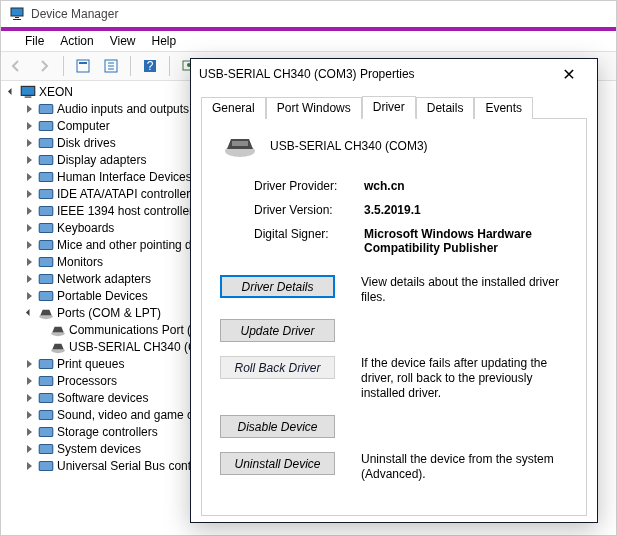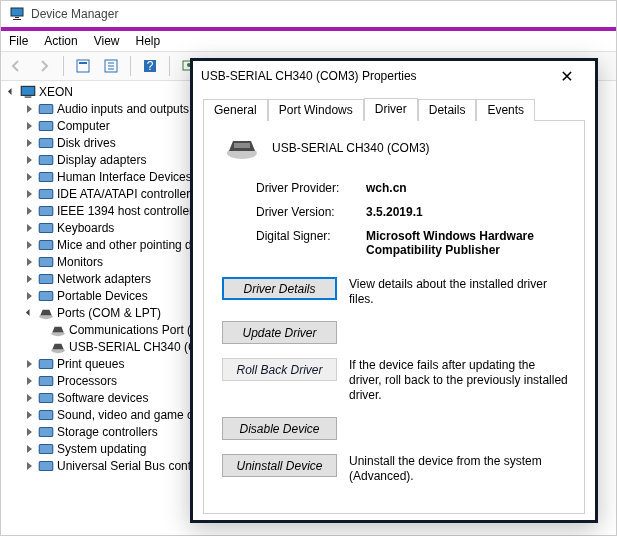--- a/index.html
+++ b/index.html
@@ -4,21 +4,21 @@
 <style>
 * { box-sizing: border-box; margin: 0; padding: 0; font-family: "Segoe UI", Tahoma, sans-serif; font-size: 12px; }
 body { background: #fff; width: 617px; height: 536px; overflow: hidden; position: relative; }
 
 
 .devmgr { width: 617px; height: 536px; border: 1px solid #ccc; display: flex; flex-direction: column; }
 .titlebar { height: 30px; display: flex; align-items: center; padding: 0 8px; border-bottom: 4px solid #a21caf; }
 .titlebar .ticon { width: 16px; height: 16px; margin-right: 6px; }
 .titlebar .ttext { color: #444; }
 
-.menubar { height: 20px; display: flex; align-items: center; gap: 16px; padding: 0 8px; }
+.menubar { height: 20px; display: flex; align-items: center; gap: 16px; padding: 0 24px; }
 .menubar span { cursor: default; }
 
 .toolbar { height: 30px; border-top: 1px solid #e1e1e1; border-bottom: 1px solid #e1e1e1; display: flex; align-items: center; padding: 0 4px; gap: 6px; background: #fafafa; }
 .toolbar .tbtn { width: 22px; height: 22px; display: flex; align-items: center; justify-content: center; border: 1px solid transparent; }
 .toolbar .sep { width: 1px; height: 20px; background: #ccc; margin: 0 2px; }
 .toolbar svg { width: 16px; height: 16px; }
 .toolbar .disabled { opacity: .4; pointer-events: none; }
 
 .body { flex: 1; display: flex; overflow: hidden; }
 .tree { width: 100%; overflow: auto; padding: 2px 0; }
@@ -26,21 +26,21 @@
 .node .expander { width: 12px; height: 12px; margin-right: 2px; display: flex; align-items: center; justify-content: center; color: #6b6b6b; font-size: 10px; line-height: 1; }
 .node .expander.open::before { content: ""; display: block; width: 0; height: 0; border-left: 5px solid #404040; border-top: 5px solid transparent; transform: rotate(45deg); }
 .node .expander.closed::before { content: ""; display: block; width: 0; height: 0; border-left: 5px solid #6b6b6b; border-top: 4px solid transparent; border-bottom: 4px solid transparent; }
 .node .icon { width: 18px; height: 16px; margin-right: 2px; display: flex; align-items: center; justify-content: center; }
 .node .label { }
 .d0 { padding-left: 4px; }
 .d1 { padding-left: 22px; }
 .d2 { padding-left: 48px; }
 
 
-.dialog { position: absolute; left: 190px; top: 58px; width: 408px; height: 465px; background: #fff; border: 3px solid #0f172a; box-shadow: 0 6px 24px rgba(0,0,0,.25); display: flex; flex-direction: column; }
+.dialog { position: absolute; left: 190px; top: 58px; width: 408px; height: 465px; background: #fff; border: 1px solid #0f172a; box-shadow: 0 6px 24px rgba(0,0,0,.25); display: flex; flex-direction: column; }
 .dlg-title { height: 30px; display: flex; align-items: center; padding: 0 8px; }
 .dlg-title .ttext { flex: 1; }
 .dlg-title .close { width: 40px; height: 28px; display: flex; align-items: center; justify-content: center; font-size: 16px; cursor: default; }
 
 .tabstrip { display: flex; align-items: flex-end; padding: 6px 10px 0 10px; }
 .tab { padding: 3px 10px 4px; border: 1px solid #d0d0d0; border-bottom: none; background: #fff; margin-right: 0; position: relative; top: 1px; cursor: default; }
 .tab.active { background: #fff; border-bottom: 1px solid #fff; z-index: 2; }
 .tabline { height: 1px; background: #d0d0d0; margin: 0 10px; }
 
 .tabbody { flex: 1; margin: 0 10px 6px 10px; border: 1px solid #d0d0d0; border-top: none; padding: 12px 16px 12px 16px; display: flex; flex-direction: column; }
@@ -49,21 +49,21 @@
 
 .inforow { display: flex; margin-bottom: 10px; margin-left: 36px; }
 .inforow .k { width: 110px; }
 .inforow .v { flex: 1; font-weight: bold; }
 
 .actions { margin-top: 10px; }
 .actrow { display: flex; align-items: flex-start; margin-bottom: 14px; margin-left: 2px; }
 .actrow button { width: 115px; height: 23px; background: #e1e1e1; border: 1px solid #adadad; cursor: default; font-style: italic; }
 .actrow .highlight { border: 2px solid #0078d7; background: #e1e1e1; }
 .actrow button:disabled { color: #0f172a; background: #efefef; border-color: #d0d0d0; }
-.actrow .desc { margin-left: 12px; flex: 1; line-height: 1.25; }
+.actrow .desc { margin-left: 26px; flex: 1; line-height: 1.25; }
 
 
 .mon-icon rect.screen { fill: #2d89cf; }
 .mon-icon rect.frame { fill: none; stroke: #2a2a2a; stroke-width: 1; }
 </style>
 </head>
 <body>
 
 <div class="devmgr">
 
@@ -338,21 +338,21 @@
             </span>
             <span class="label">Storage controllers</span>
           </div>
           <div class="node d1">
             <span class="expander closed"></span>
             <span class="icon">
               <svg viewBox="0 0 16 16">
                 <rect x="2" y="4" width="12" height="8" rx="1" fill="#6aa2d8" stroke="#2a5d8f"></rect>
               </svg>
             </span>
-            <span class="label">System updating</span>
+            <span class="label">System devices</span>
           </div>
           <div class="node d1">
             <span class="expander closed"></span>
             <span class="icon">
               <svg viewBox="0 0 16 16">
                 <rect x="2" y="4" width="12" height="8" rx="1" fill="#6aa2d8" stroke="#2a5d8f"></rect>
               </svg>
             </span>
             <span class="label">Universal Serial Bus controllers</span>
           </div>

